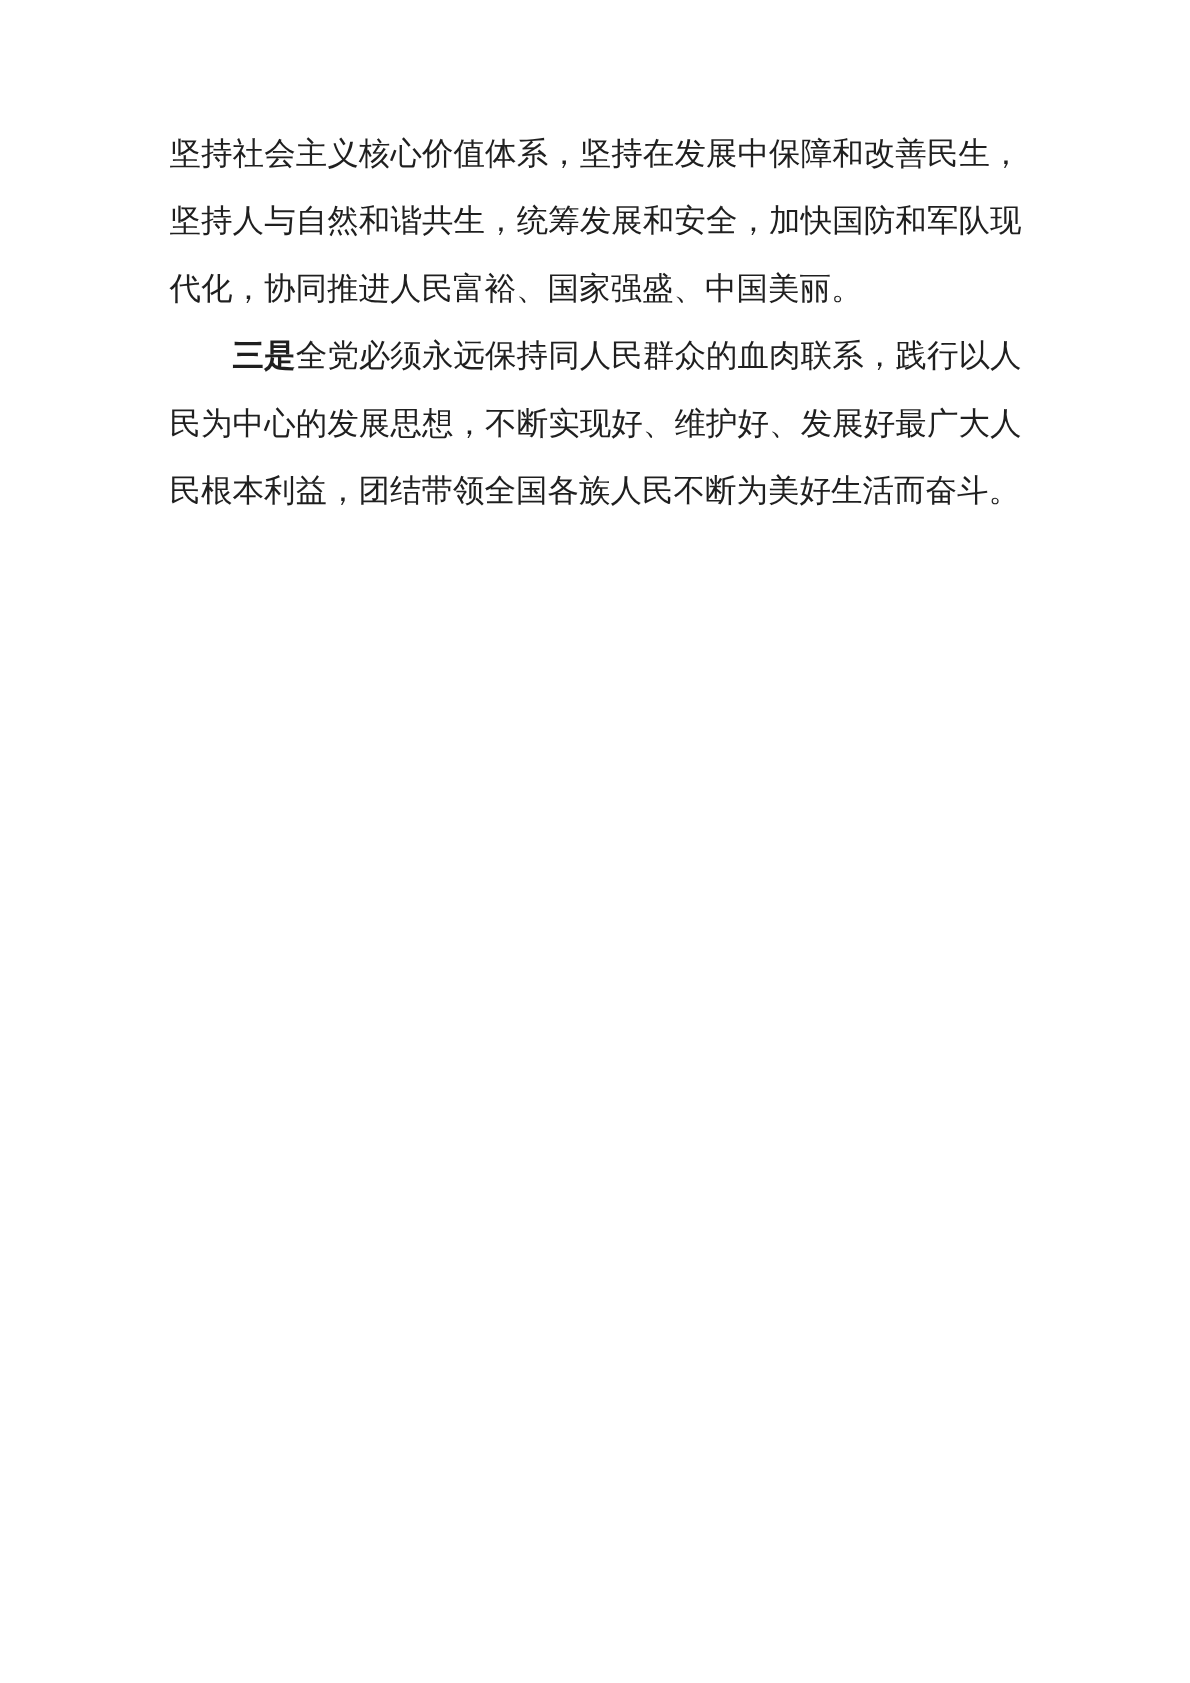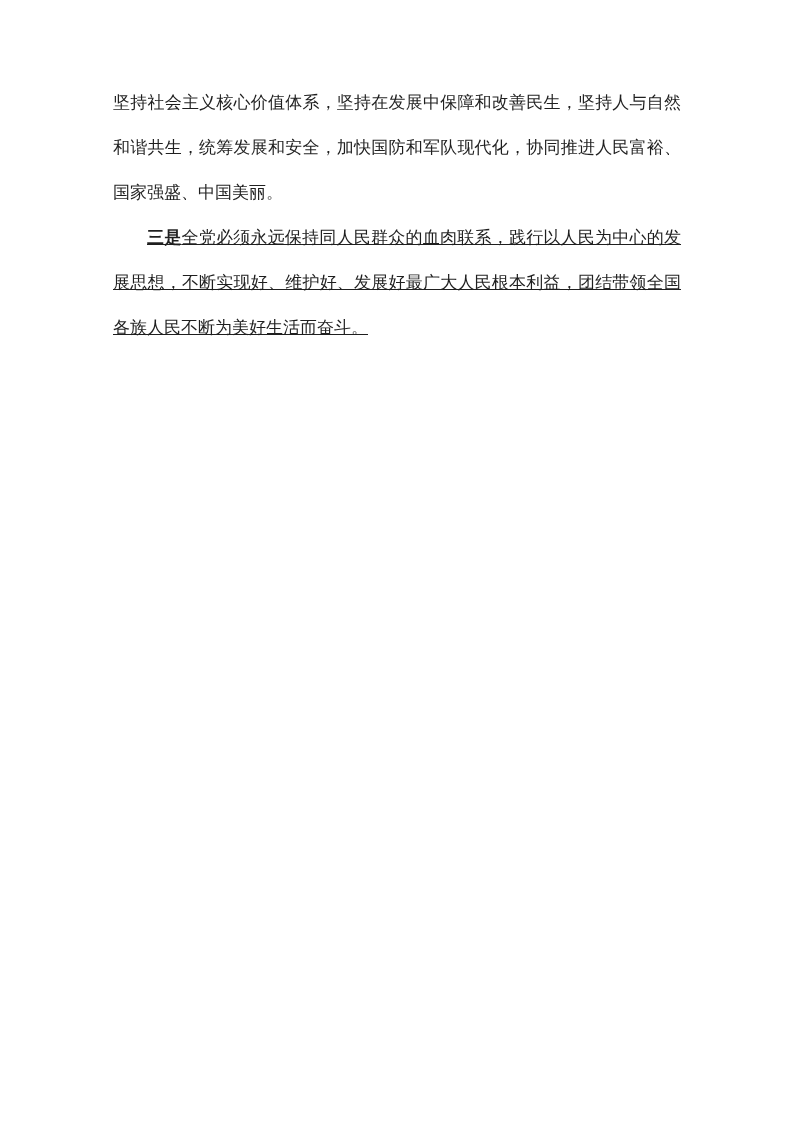--- a/index.html
+++ b/index.html
@@ -17,30 +17,29 @@
   }
   .text-block {
     position: absolute;
     left: 113px;
     top: 80px;
     width: 568px;
   }
   .para {
     margin: 0;
     padding: 0;
-    font-size: 17px;
+    font-size: 21px;
     line-height: 45px;
     color: #1f1f1f;
     text-align: justify;
     text-justify: inter-ideograph;
     word-break: break-all;
   }
   .para.indent {
     text-indent: 2em;
-    text-decoration: underline;
   }
   .lead {
     font-weight: bold;
   }
 </style>
 </head>
 <body>
 
 <div class="page">
   <div class="text-block">

